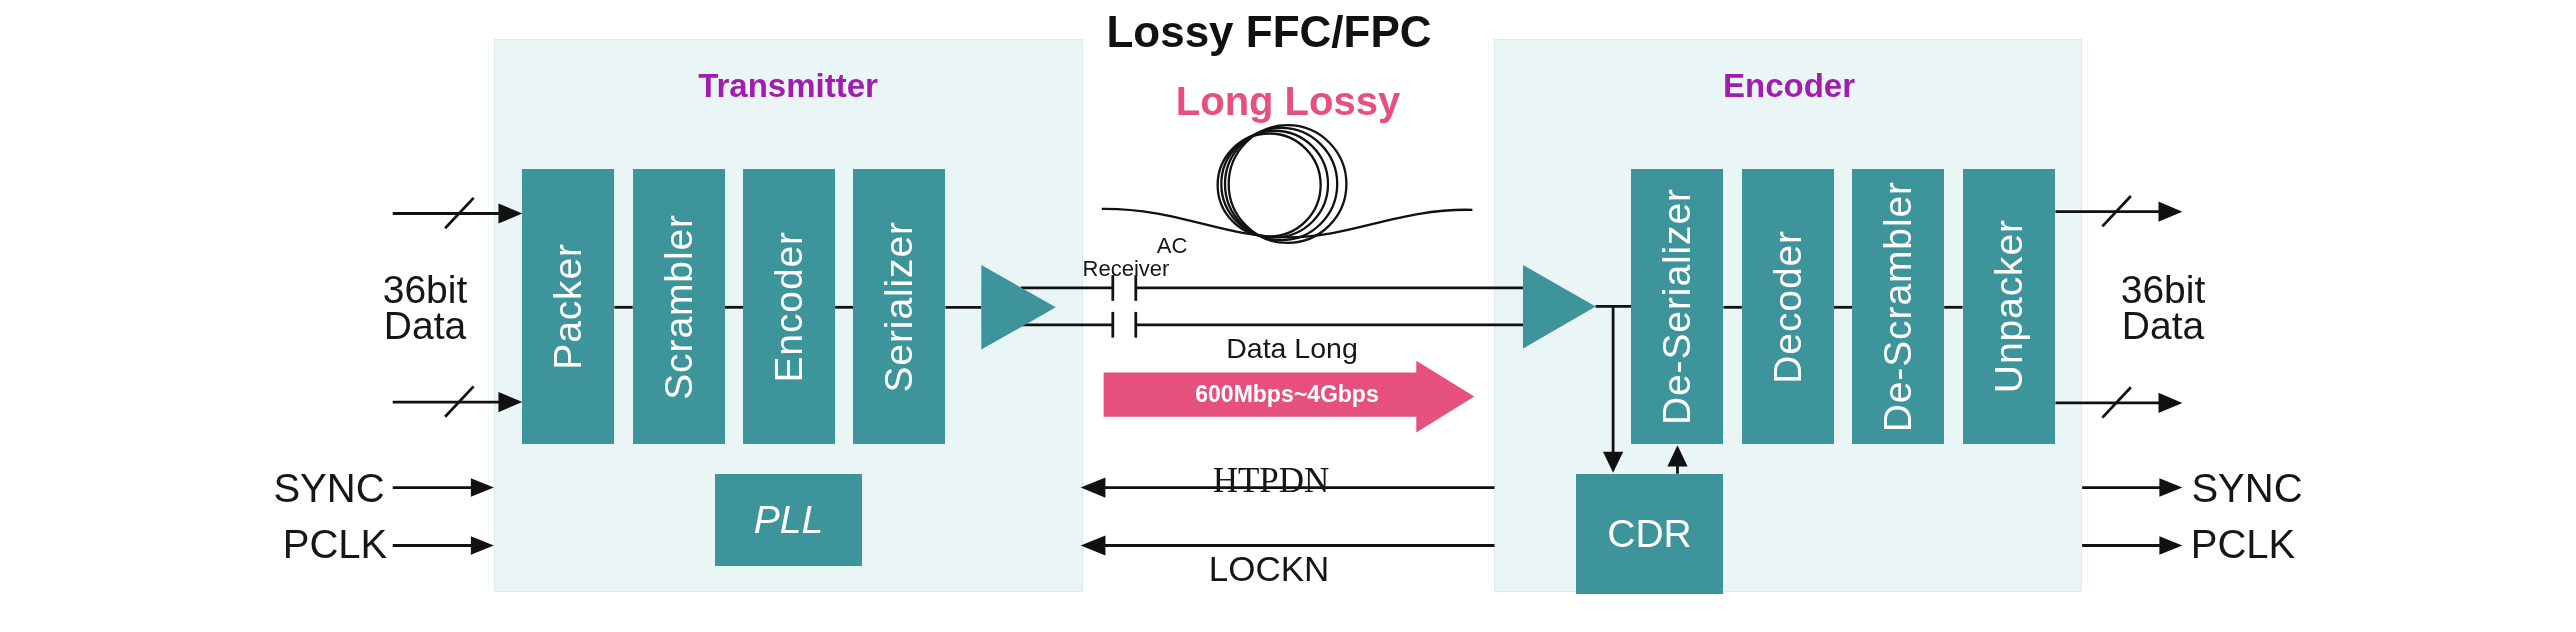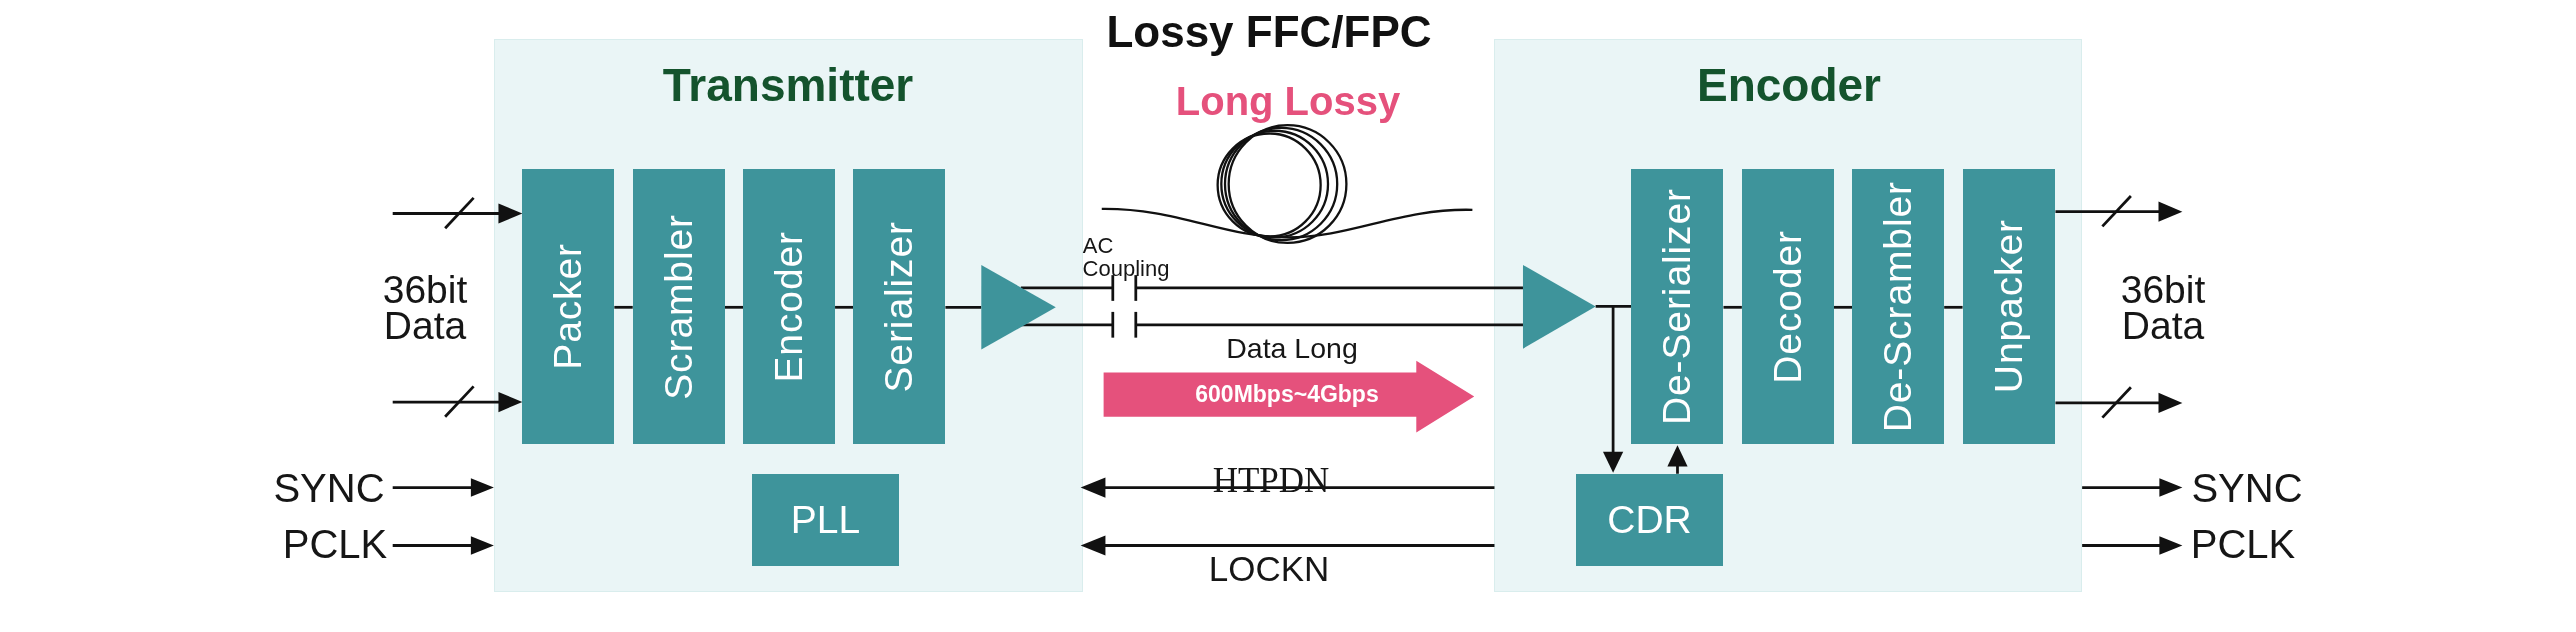--- a/index.html
+++ b/index.html
@@ -16,21 +16,21 @@
     position:absolute;background:#3E949B;display:flex;align-items:center;justify-content:center;
   }
   .vlabel{
     writing-mode:vertical-rl;transform:rotate(180deg);
     color:#ffffff;font-size:39px;letter-spacing:0.9px;white-space:nowrap;
   }
   .hlabel{color:#ffffff;font-size:39px;}
   .t{
     position:absolute;transform:translate(-50%,-50%);white-space:nowrap;line-height:1;
   }
-  .title{font-size:46px;font-weight:bold;color:#14532d;}
+  .title{font-size:33px;font-weight:bold;color:#a21caf;}
   .f48b{font-size:44px;font-weight:bold;color:#111;}
   .f44bp{font-size:40px;font-weight:bold;color:#E5517C;}
   .f44{font-size:40px;color:#161616;}
   .f42{font-size:39px;color:#161616;}
   .f38{font-size:35px;color:#161616;}
   .f31{font-size:28.5px;color:#161616;}
   .f24{font-size:22px;color:#161616;}
   .speed{font-size:23px;font-weight:bold;color:#ffffff;}
 </style>
 </head>
@@ -145,42 +145,42 @@
   </div>
   <div class="block" style="left:633px;top:169px;width:92px;height:275px;">
     <span class="vlabel">Scrambler</span>
   </div>
   <div class="block" style="left:743px;top:169px;width:92px;height:275px;">
     <span class="vlabel">Encoder</span>
   </div>
   <div class="block" style="left:853px;top:169px;width:92px;height:275px;">
     <span class="vlabel">Serializer</span>
   </div>
-  <div class="block" style="left:752px;top:474px;width:147px;height:92px;">
+  <div class="block" style="left:715px;top:474px;width:147px;height:92px;font-style:italic;">
     <span class="hlabel">PLL</span>
   </div>
 
   <div class="block" style="left:1631px;top:169px;width:92px;height:275px;">
     <span class="vlabel">De-Serializer</span>
   </div>
   <div class="block" style="left:1742px;top:169px;width:92px;height:275px;">
     <span class="vlabel">Decoder</span>
   </div>
   <div class="block" style="left:1852px;top:169px;width:92px;height:275px;">
     <span class="vlabel">De-Scrambler</span>
   </div>
   <div class="block" style="left:1963px;top:169px;width:92px;height:275px;">
     <span class="vlabel">Unpacker</span>
   </div>
-  <div class="block" style="left:1576px;top:474px;width:147px;height:92px;">
+  <div class="block" style="left:1576px;top:474px;width:147px;height:120px;">
     <span class="hlabel">CDR</span>
   </div>
 
-  <div class="t f24" style="left:1098px;top:246px;text-align:right;">AC</div>
-  <div class="t f24" style="left:1126px;top:269px;">Coupling</div>
+  <div class="t f24" style="left:1172px;top:246px;text-align:right;">AC</div>
+  <div class="t f24" style="left:1126px;top:269px;">Receiver</div>
   <div class="t f31" style="left:1292px;top:348px;">Data Long</div>
   <div class="t speed" style="left:1287px;top:394px;">600Mbps~4Gbps</div>
   <div class="t f38" style="left:1271px;top:480px;font-family:Liberation Serif, serif;">HTPDN</div>
   <div class="t f38" style="left:1269px;top:568px;">LOCKN</div>
 
   <div class="t f42" style="left:425px;top:289px;">36bit</div>
   <div class="t f42" style="left:425px;top:325px;">Data</div>
   <div class="t f44" style="left:329px;top:488px;">SYNC</div>
   <div class="t f44" style="left:335px;top:544px;">PCLK</div>
 

